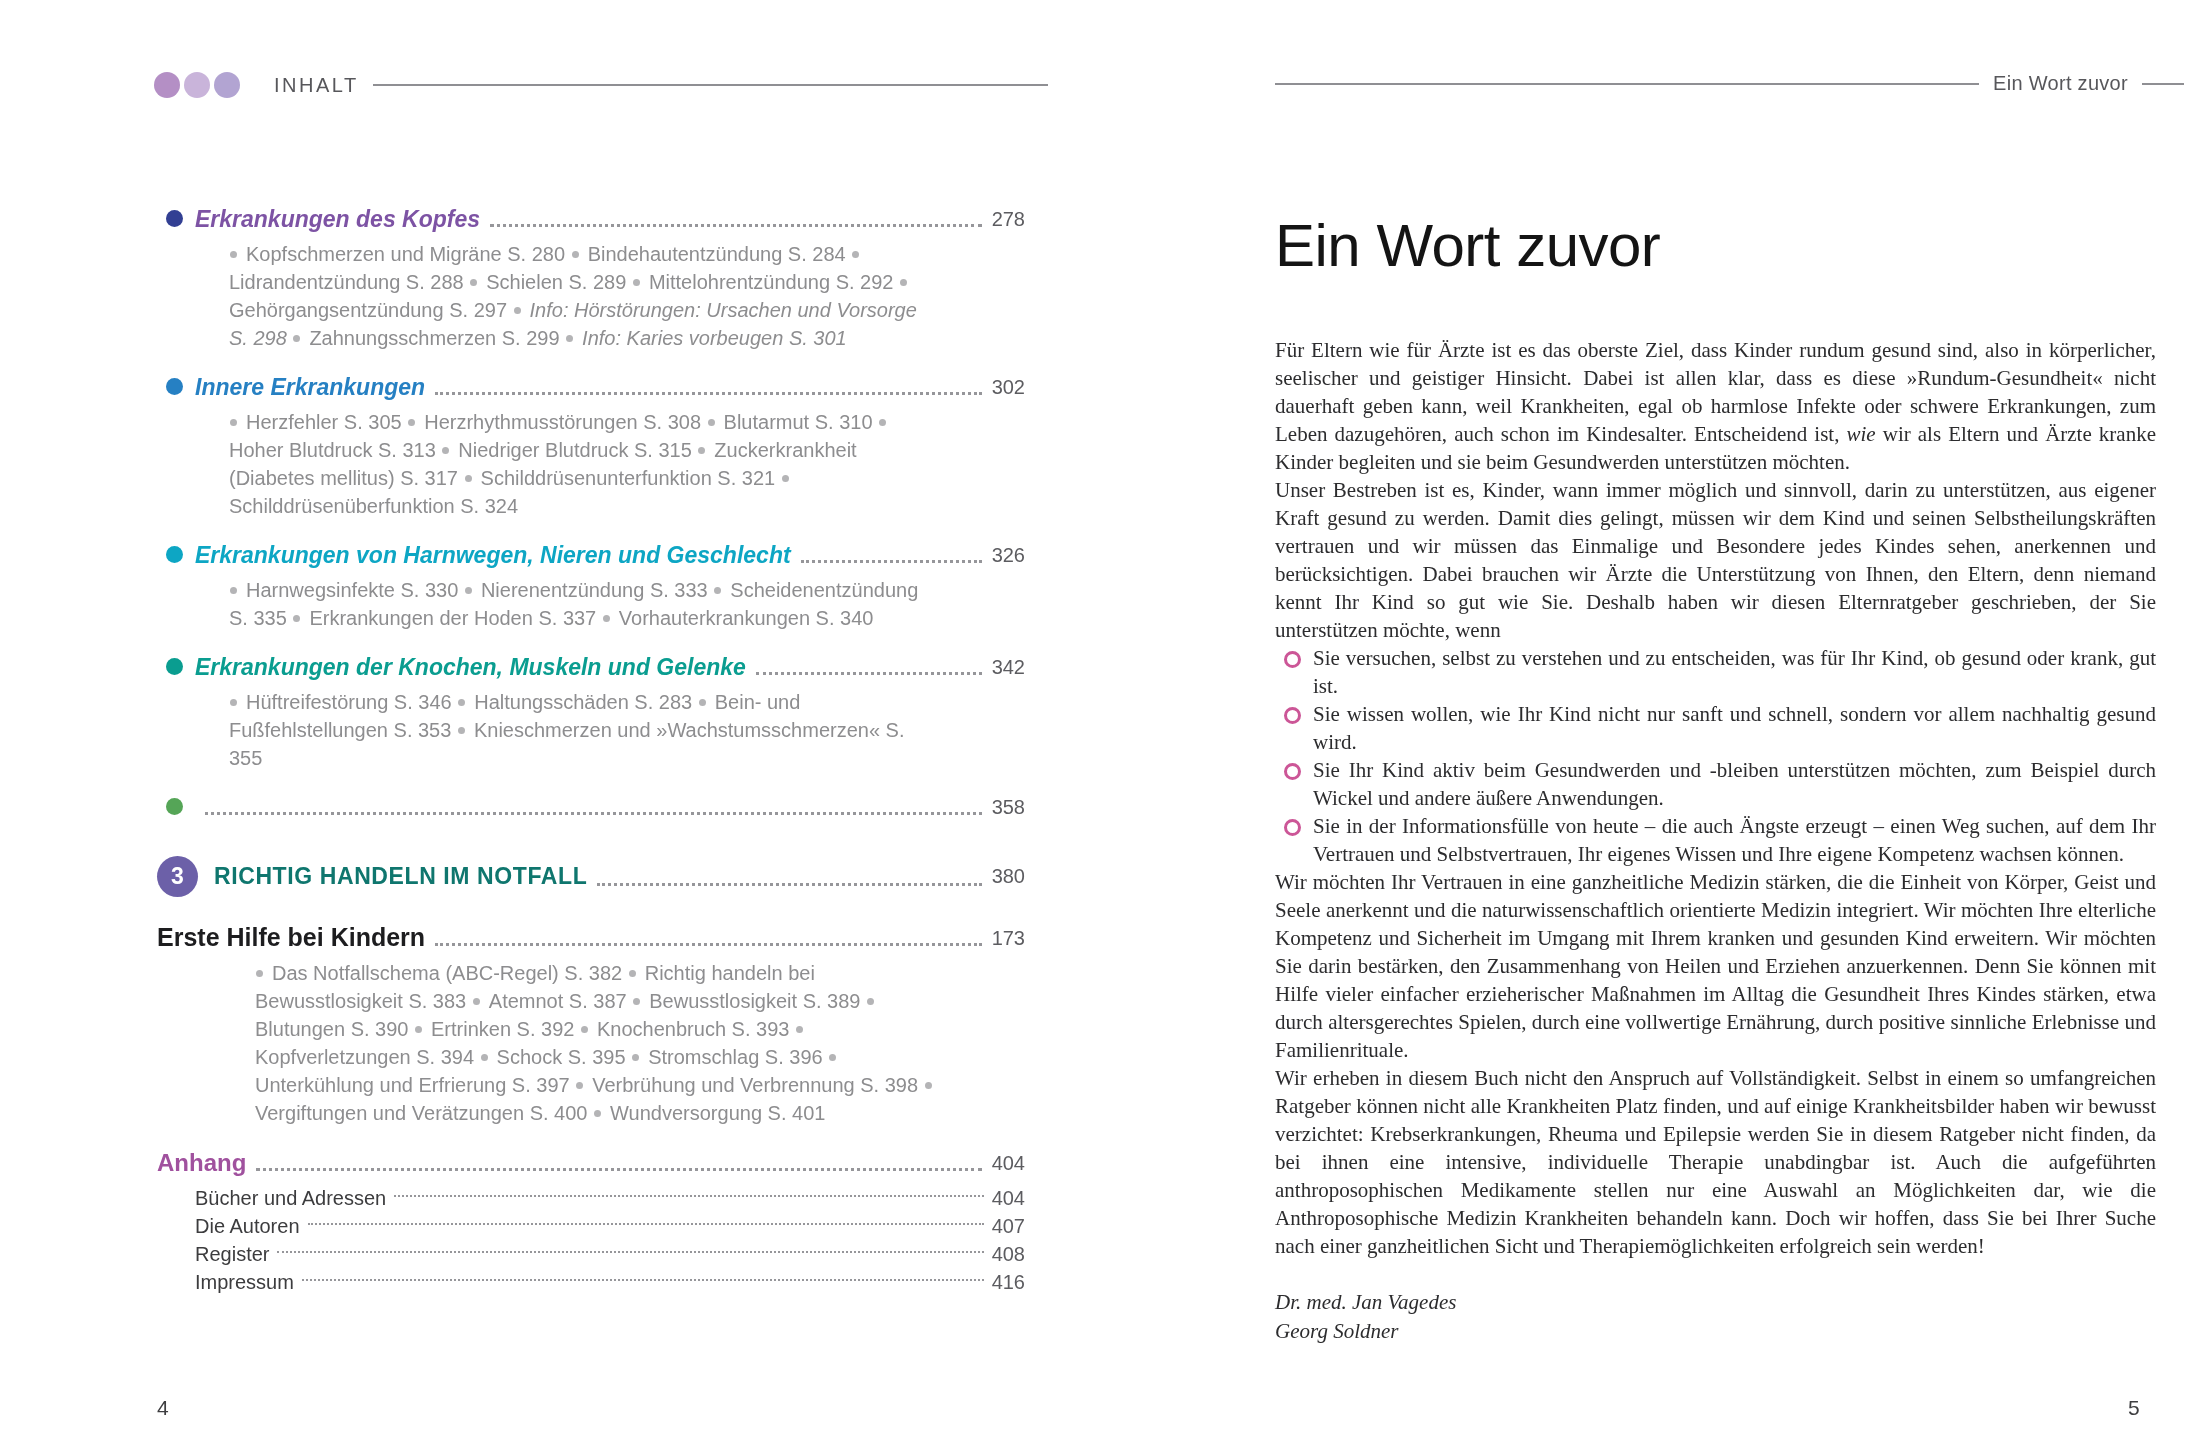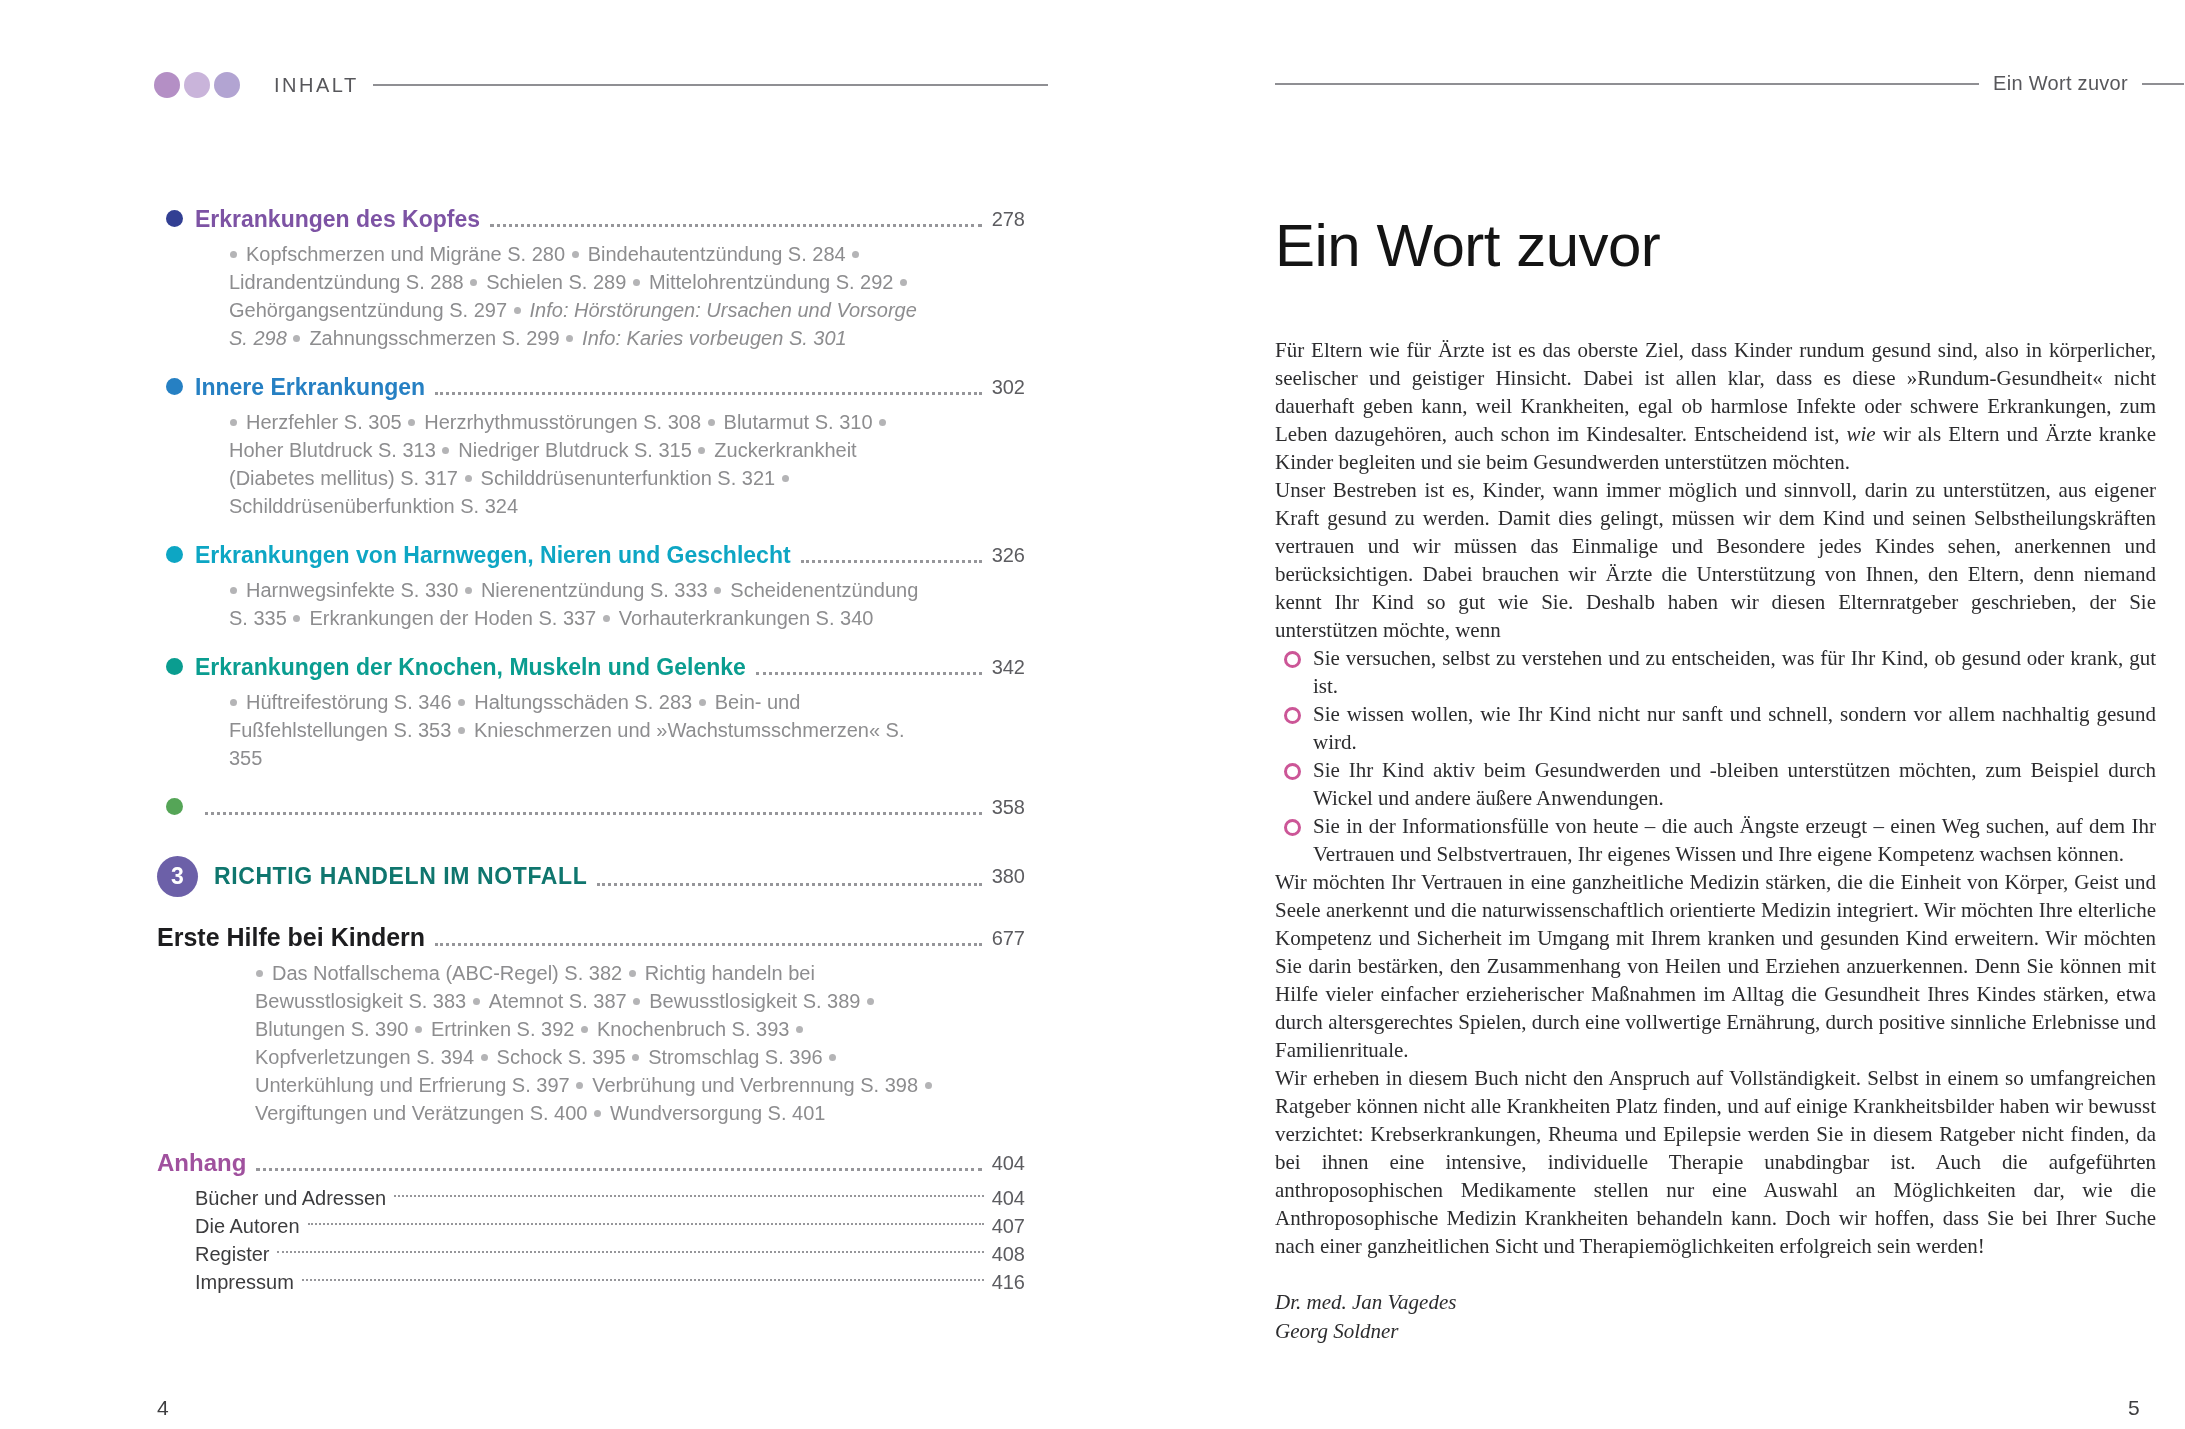--- a/index.html
+++ b/index.html
@@ -19,21 +19,21 @@
   .hdr-dots { display:flex; margin-right:16px; }
   .hdr-dot { width:26px; height:26px; border-radius:50%; margin-right:4px; }
   .hd1 { background:#b48fc5; } .hd2 { background:#c9b4da; } .hd3 { background:#b2a4d2; }
   .hdr-label { margin:0 14px; white-space:nowrap; }
 
   
   .page-left { position:absolute; left:157px; top:0; width:868px; }
   .toc { padding-top:204px; }
   .toc-heading { display:flex; align-items:flex-end; padding-left:9px; margin-bottom:6px; }
   .toc-heading.flush { padding-left:0; }
-  .sec-title { font-size:23px; font-weight:700; line-height:30px; white-space:nowrap; }
+  .sec-title { font-size:23px; font-weight:700; line-height:30px; white-space:nowrap;font-style:italic; }
   .sec-dot { width:17px; height:17px; border-radius:50%; margin:0 12px 7px 0; flex:none; }
   .leader { flex:1; border-bottom:3.4px dotted #96969a; margin:0 10px 7px 10px; min-width:30px; }
   .pg { font-size:20px; color:#5c5c60; line-height:30px; flex:none; }
   .toc-items { margin:0 0 20px 72px; max-width:712px;
                font-size:20px; line-height:28px; color:#8d8d8f; }
   .it-italic { font-style:italic; }
   .ib { display:inline-block; width:7px; height:7px; border-radius:50%;
         background:#b4b4b6; margin:0 9px 3px 1px; }
 
   .c1 { color:#7d53a4; }  .d1b { background:#323f93; }
@@ -147,21 +147,21 @@
       <div class="chapter-row">
         <span class="ch-badge">3</span>
         <span class="ch-title">RICHTIG HANDELN IM NOTFALL</span>
         <span class="leader"></span>
         <span class="pg">380</span>
       </div>
 
       <div class="toc-heading flush eh-heading">
         <span class="eh-title">Erste Hilfe bei Kindern</span>
         <span class="leader"></span>
-        <span class="pg">677</span>
+        <span class="pg">173</span>
       </div>
       <p class="toc-items eh-items"><span class="ib"></span><span>Das Notfallschema (ABC-Regel) S. 382</span> <span class="ib"></span><span>Richtig handeln bei Bewusstlosigkeit S. 383</span> <span class="ib"></span><span>Atemnot S. 387</span> <span class="ib"></span><span>Bewusstlosigkeit S. 389</span> <span class="ib"></span><span>Blutungen S. 390</span> <span class="ib"></span><span>Ertrinken S. 392</span> <span class="ib"></span><span>Knochenbruch S. 393</span> <span class="ib"></span><span>Kopfverletzungen S. 394</span> <span class="ib"></span><span>Schock S. 395</span> <span class="ib"></span><span>Stromschlag S. 396</span> <span class="ib"></span><span>Unterkühlung und Erfrierung S. 397</span> <span class="ib"></span><span>Verbrühung und Verbrennung S. 398</span> <span class="ib"></span><span>Vergiftungen und Verätzungen S. 400</span> <span class="ib"></span><span>Wundversorgung S. 401</span></p>
 
       <div class="toc-heading flush anhang-heading">
         <span class="an-title">Anhang</span>
         <span class="leader"></span>
         <span class="pg">404</span>
       </div>
       <div class="an-rows">
         <div class="an-row">

